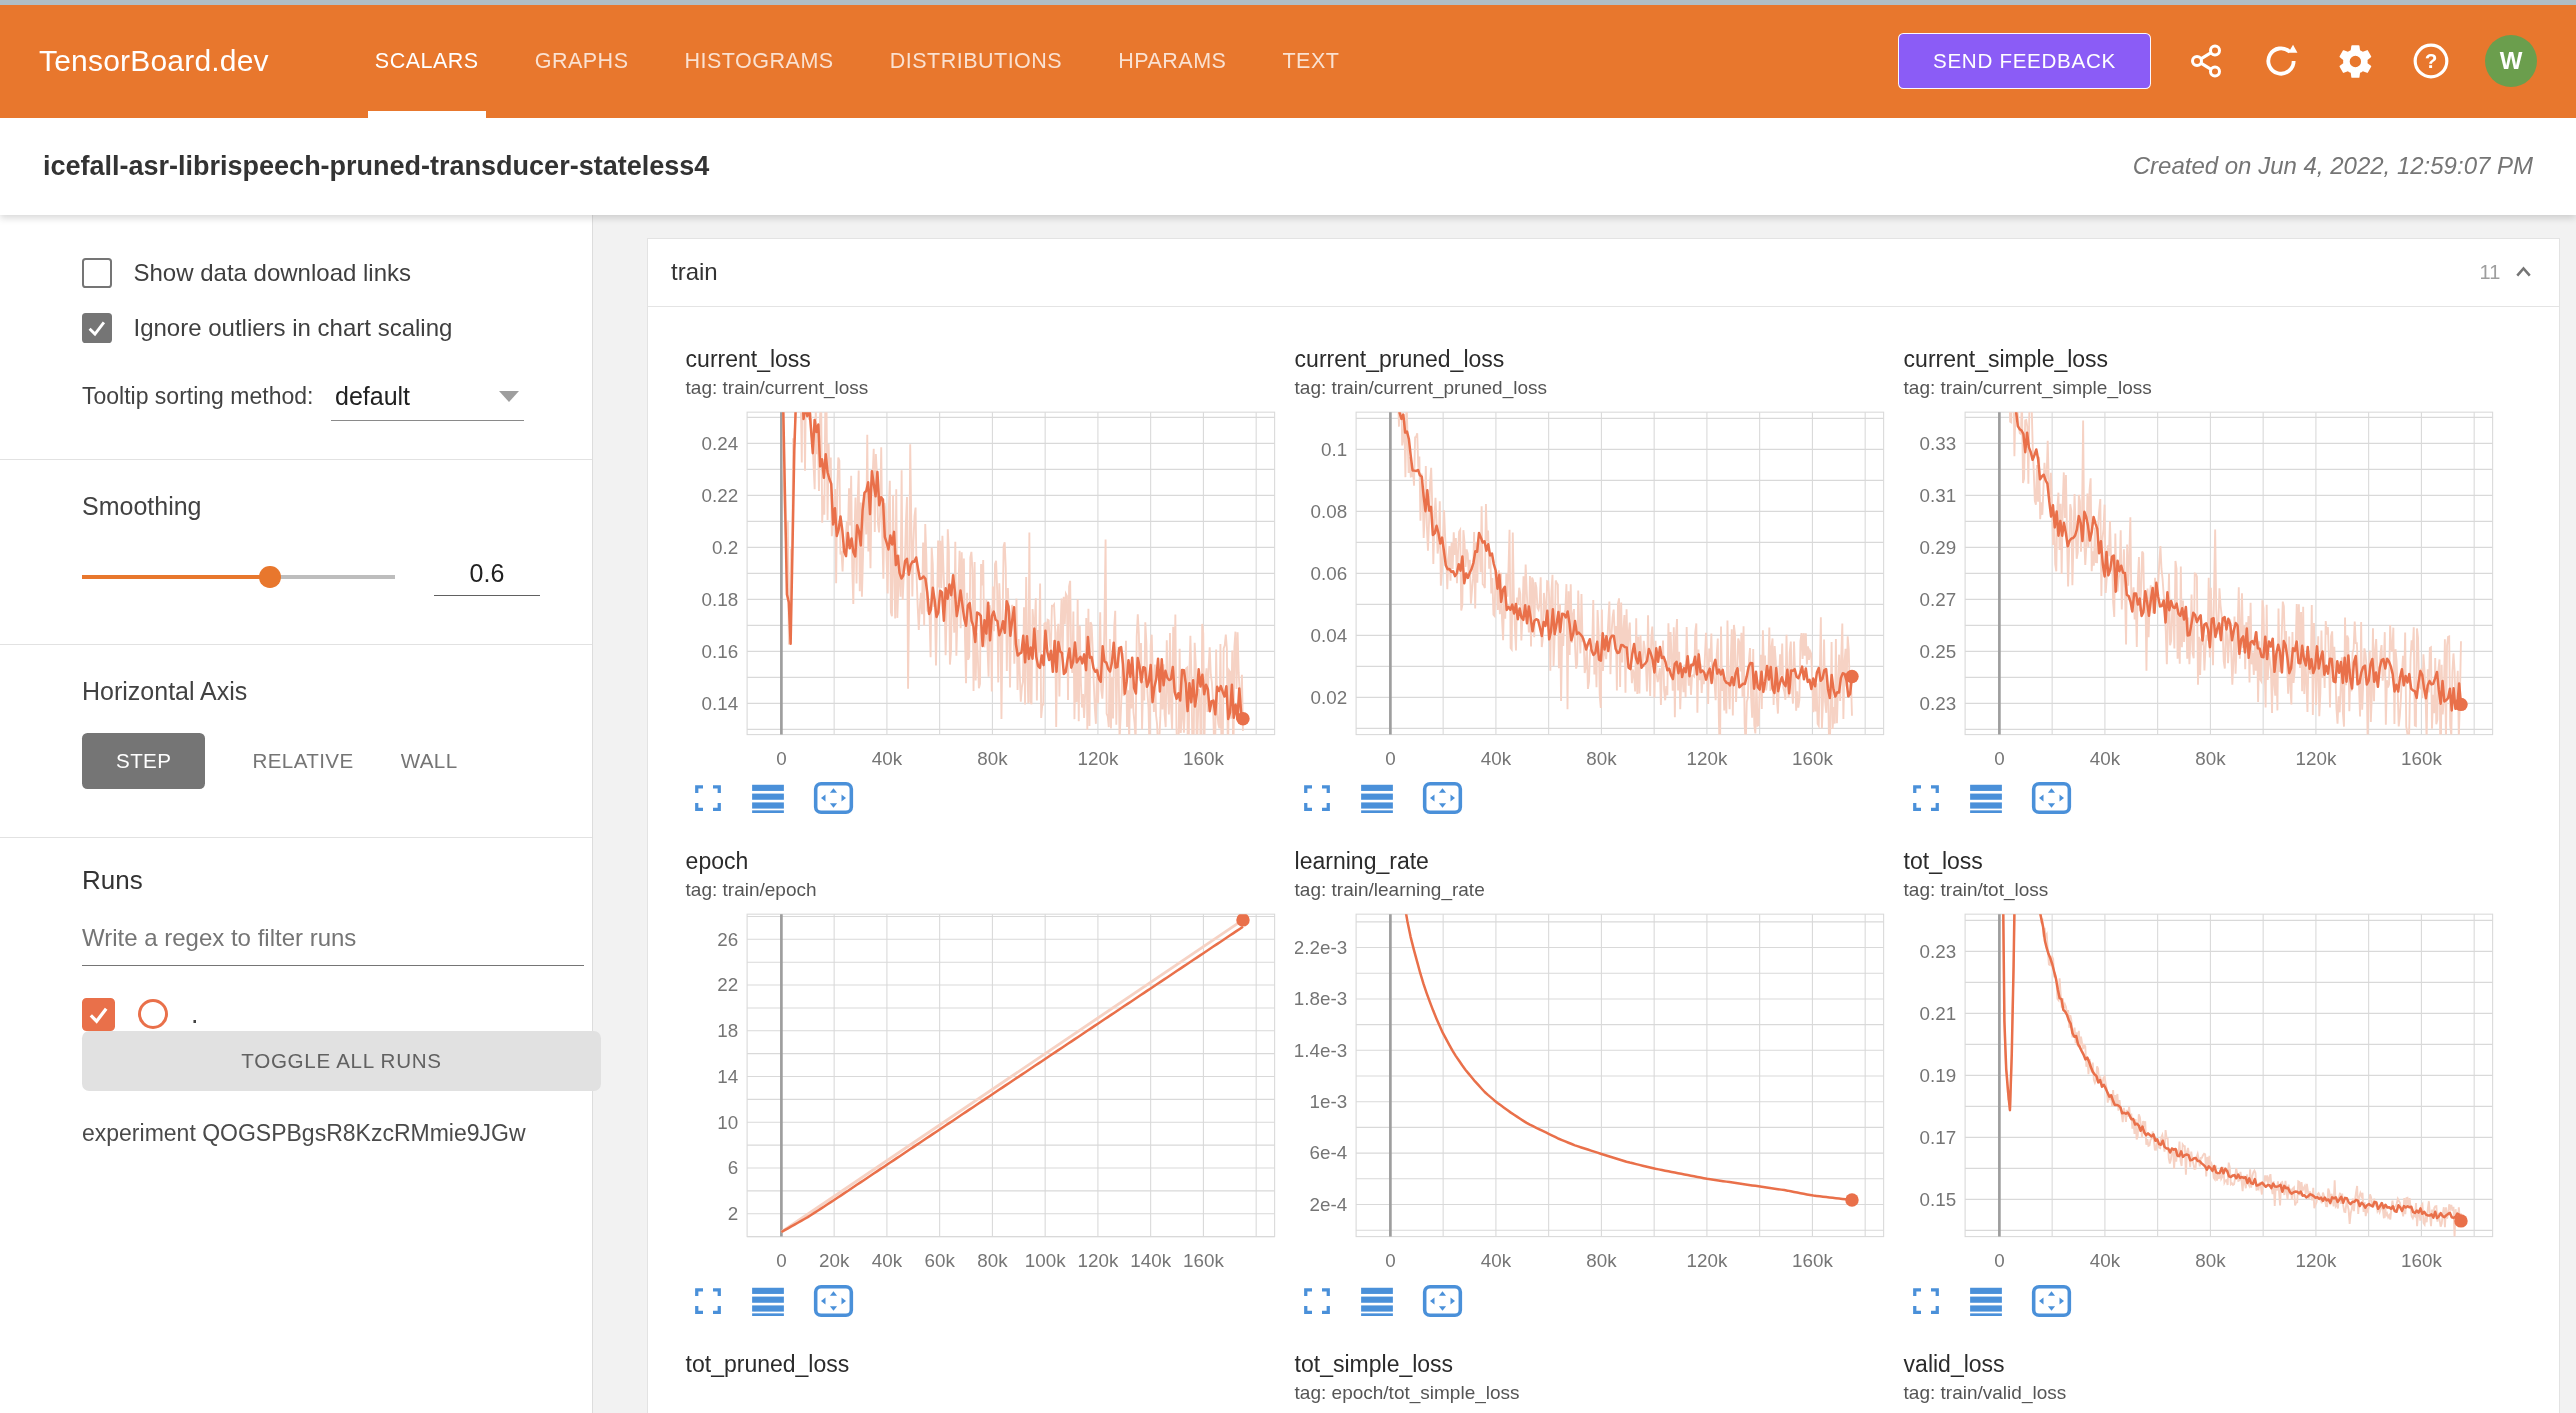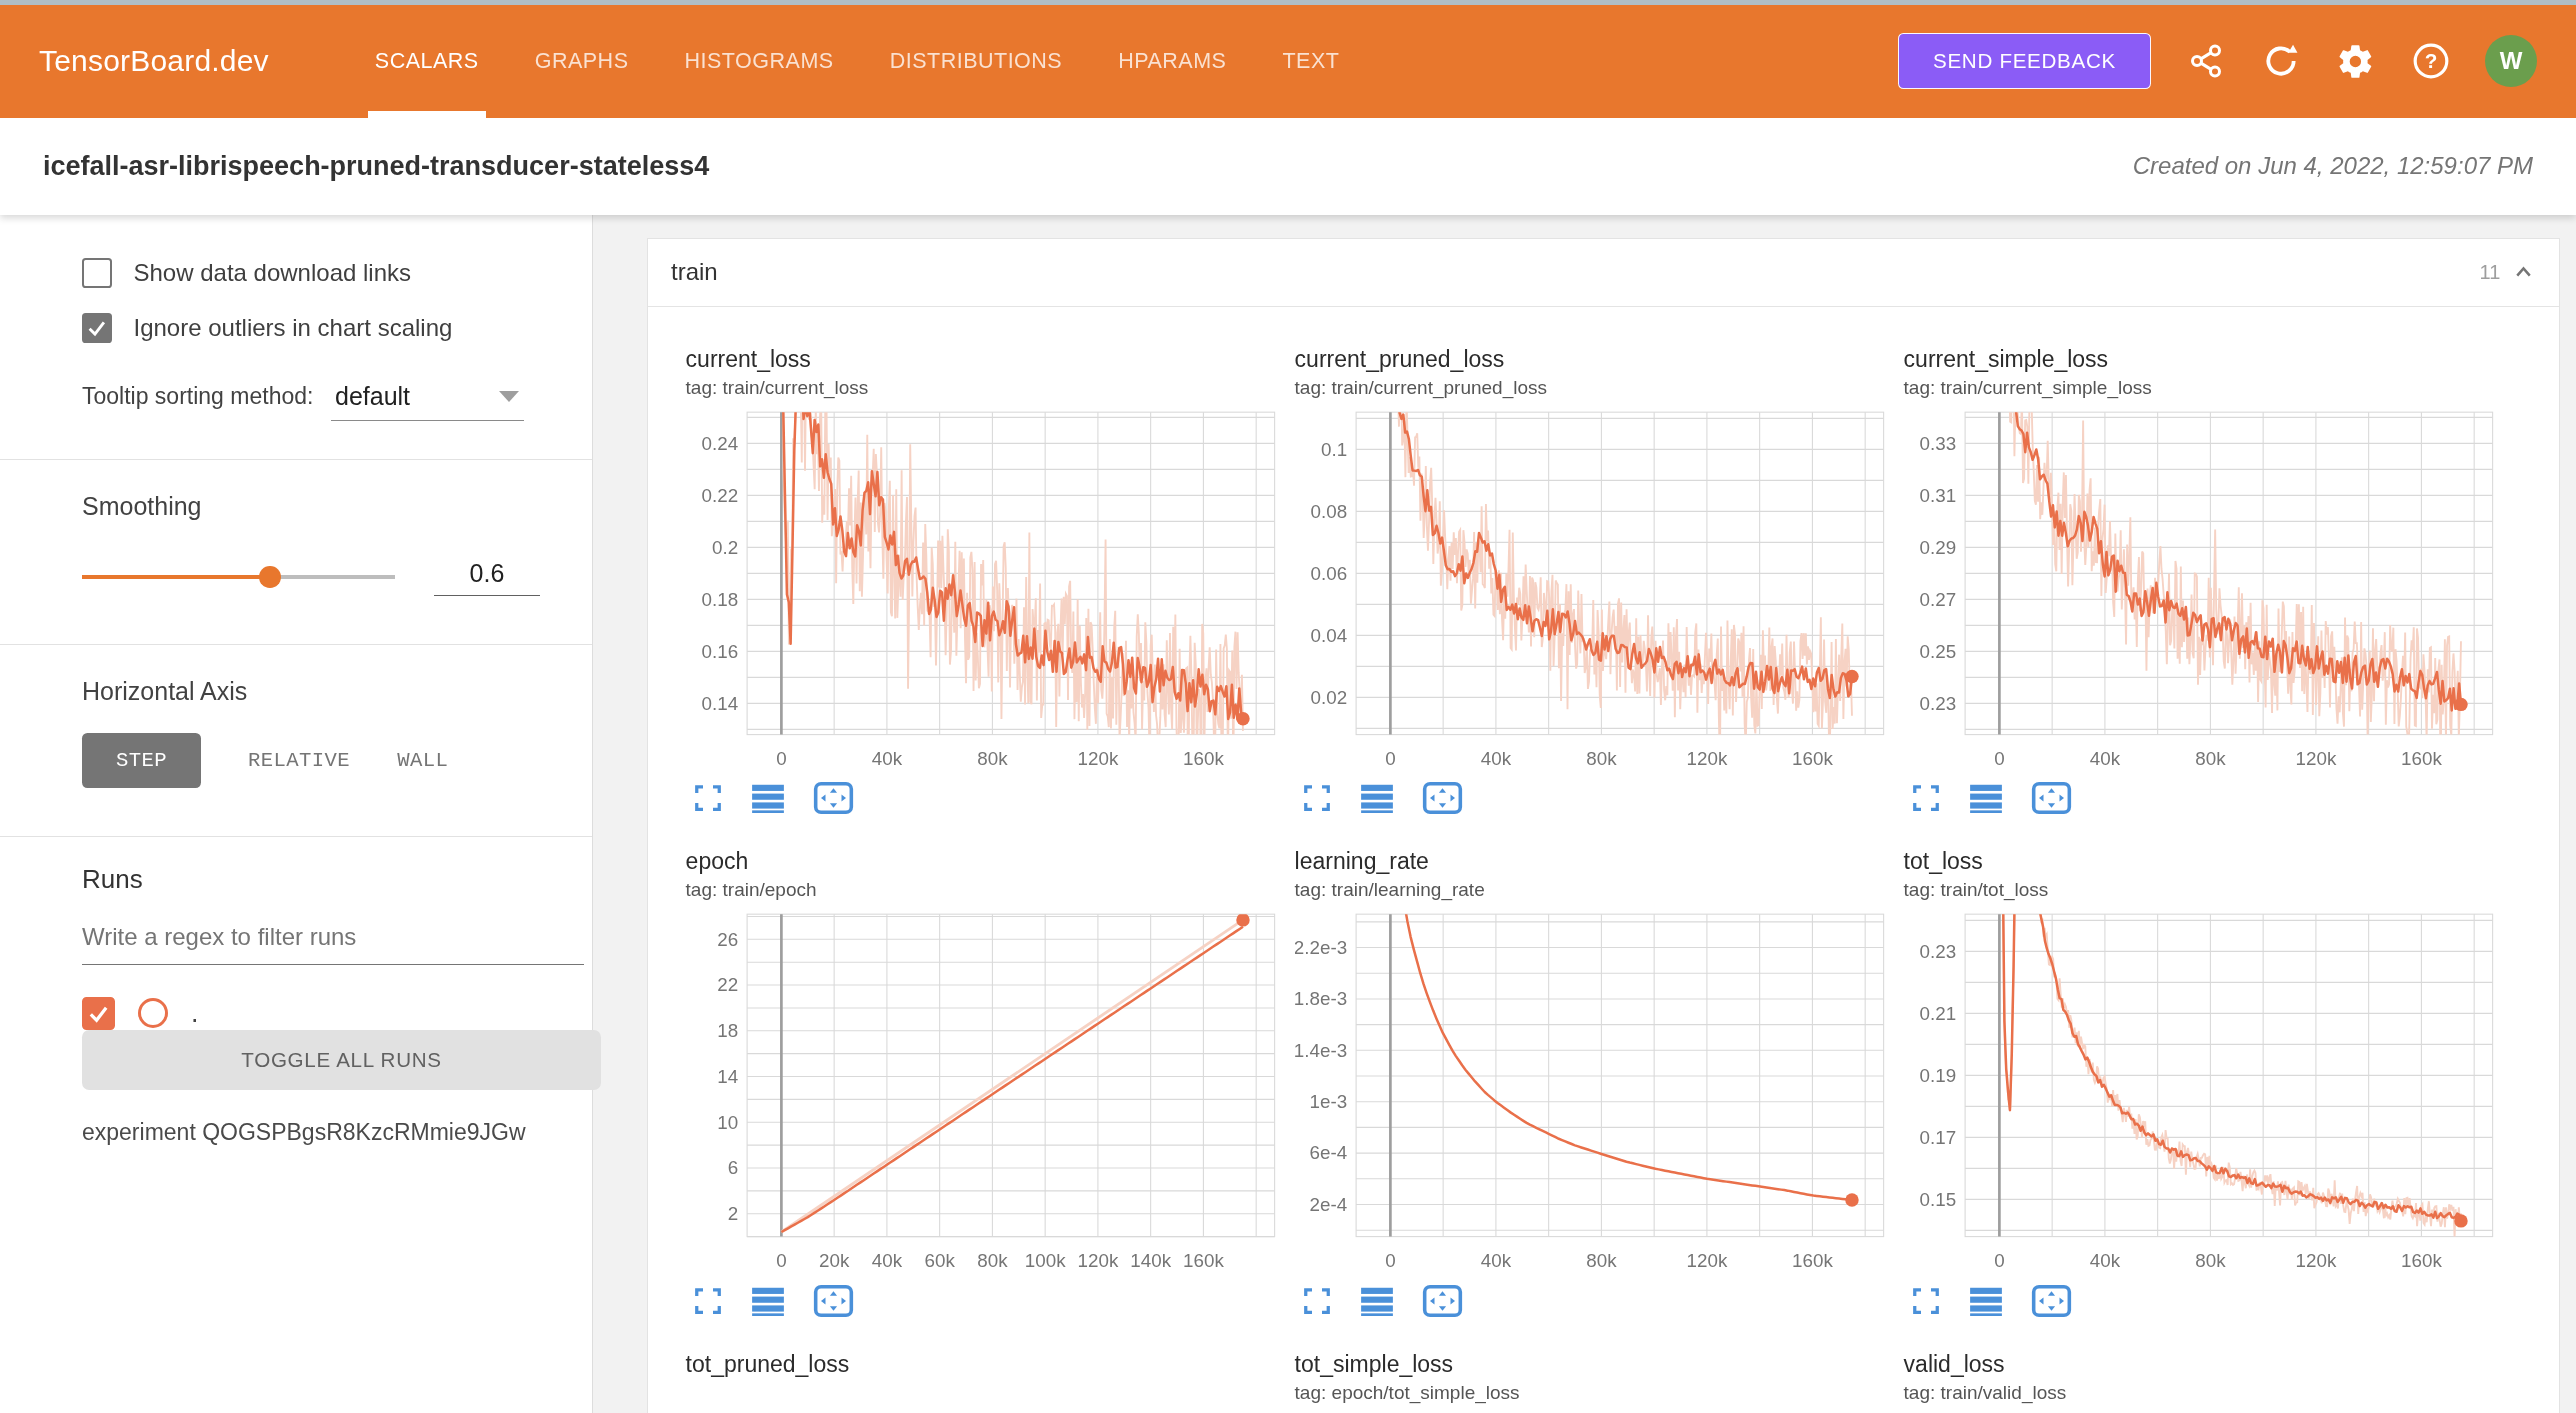--- a/index.html
+++ b/index.html
@@ -44,21 +44,21 @@
   hr.side { border:none; border-top:0.9px solid #e2e2e2; }
   .hr1 { margin-top:38px; } .hr2 { margin-top:48px; } .hr3 { margin-top:48px; }
   .side-heading { font-size:25px; color:#424242; margin-top:32px; }
   .slider-row { display:flex; align-items:center; margin-top:38px; }
   .slider { position:relative; flex:1; height:21.5px; cursor:pointer; }
   .slider-track { position:absolute; top:9px; left:0; right:0; height:3.6px; background:#bdbdbd; }
   .slider-fill { position:absolute; top:9px; left:0; width:60%; height:3.6px; background:#e8772d; }
   .slider-thumb { position:absolute; top:0; left:60%; width:21.5px; height:21.5px; margin-left:-10.7px; border-radius:50%; background:#e8772d; }
   .smooth-value { width:106px; margin-left:39px; border-bottom:1.8px solid #616161; font-size:25px; color:#212121; text-align:center; padding-bottom:7.2px; }
   .axis-btn-row { display:flex; align-items:center; margin-top:27px; }
-  .axis-btn { font-size:20.6px; letter-spacing:0.4px; color:#757575; padding:16px 0; cursor:pointer;font-family:Liberation Mono, monospace; }
+  .axis-btn { font-size:20.6px; letter-spacing:0.4px; color:#757575; padding:16px 0; cursor:pointer; }
   .axis-btn.selected { background:#757575; color:#fff; border-radius:5.4px; padding:16px 34px; }
   .axis-btn + .axis-btn { margin-left:47px; }
   .runs-heading { font-size:26px; color:#333; margin-top:27px; }
   .regex-input { margin-top:23px; width:502px; border:none; outline:none; border-bottom:1.8px solid #757575; font-size:24px; font-family:inherit; color:#424242; padding:5.4px 0 12.5px; background:transparent; }
   .regex-input::placeholder { color:#757575; }
   .run-row { display:flex; align-items:center; margin-top:32px; }
   .run-circle { width:30px; height:30px; border:3.6px solid #e9704a; border-radius:50%; margin-left:23px; background:#fff; }
   .run-name { margin-left:23px; font-size:27px; color:#424242; }
   .toggle-btn { width:519px; background:#e1e1e1; border:none; border-radius:7.2px; font-size:20.6px; letter-spacing:0.7px; color:#616161; padding:18px 0; cursor:pointer; font-family:inherit; }
   .exp-id { margin-top:29px; font-size:23px; color:#4a4a4a; }

